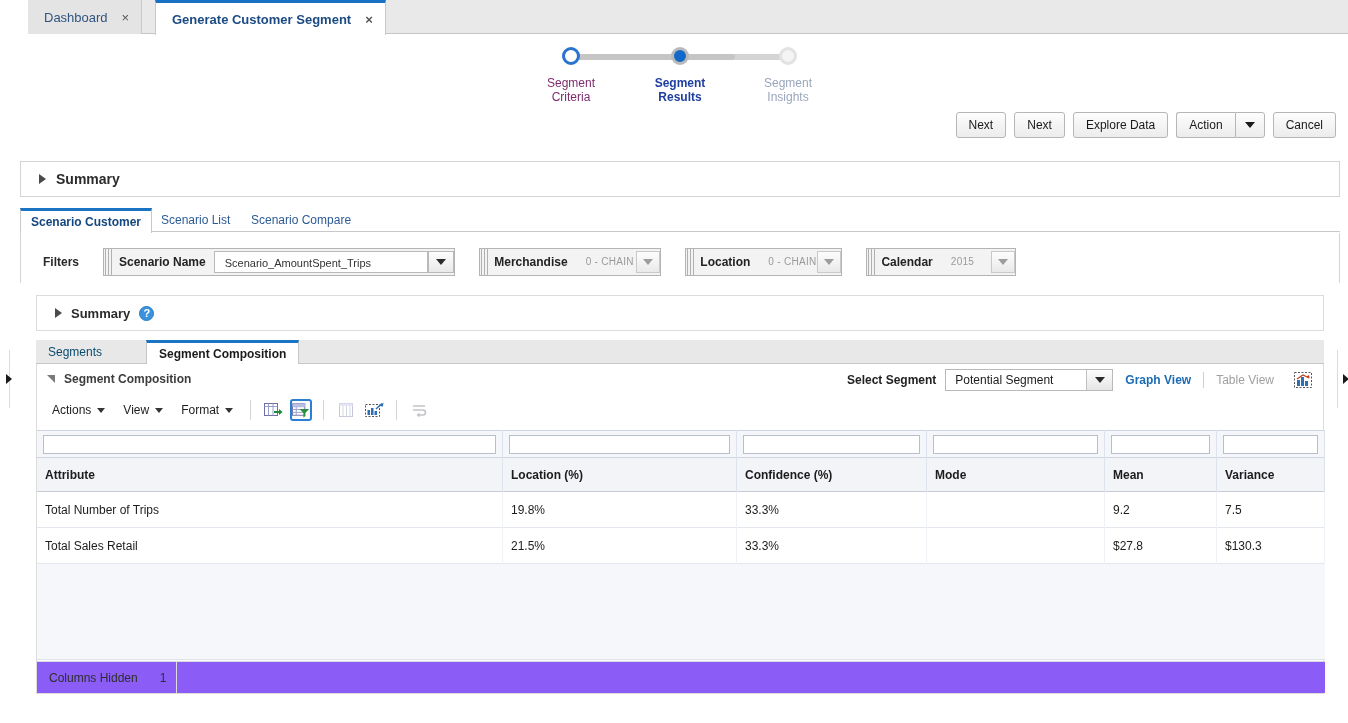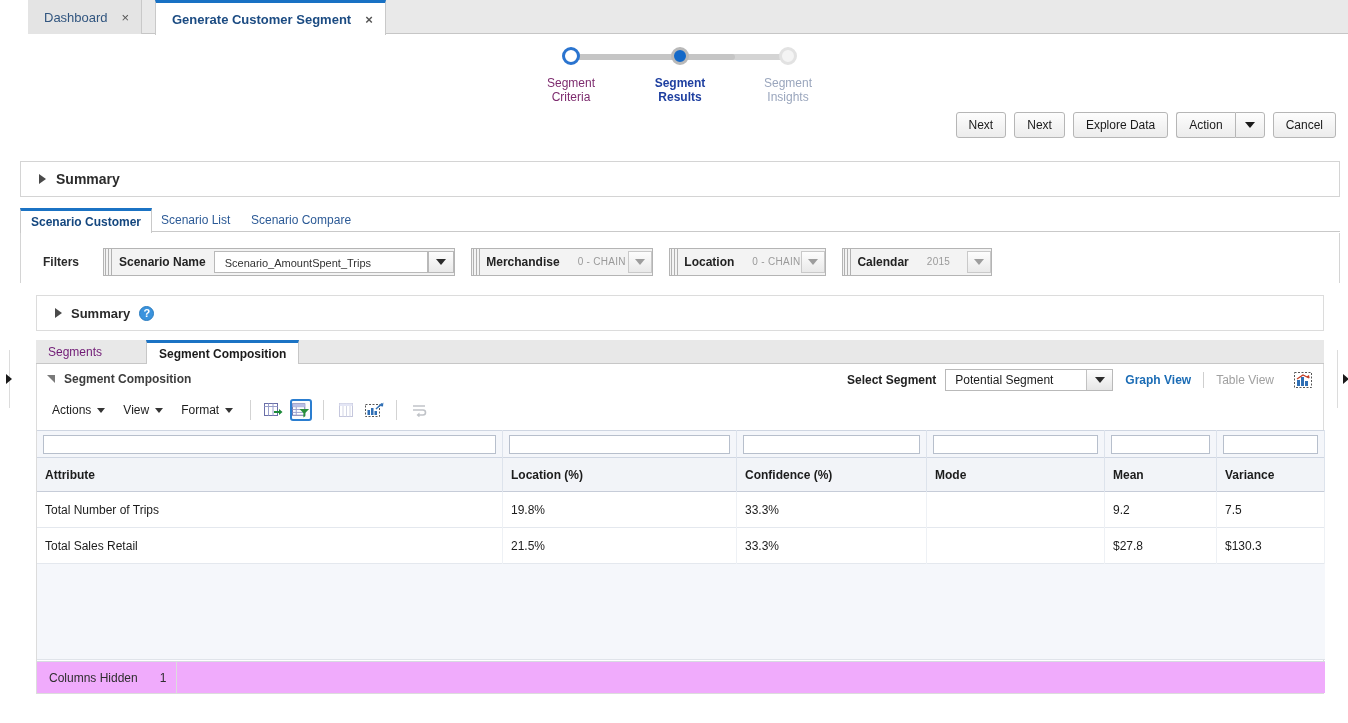--- a/index.html
+++ b/index.html
@@ -124,21 +124,21 @@
 
   
   .filters-wrap {
     position:absolute; left:20px; top:233px; width:1320px; height:50px;
     background:#fff; border-left:1px solid #d4d4d4; border-right:1px solid #d4d4d4;
   }
   .filters-row { position:absolute; left:18px; top:15px; display:flex; align-items:center; gap:12px; }
   .filters-label { font-size:12px; font-weight:bold; color:#2a2a2a; padding:0 12px 0 4px; }
   .filter-box {
     height:28px; display:flex; align-items:center;
-    border:1px solid #b4b4b4; background:#f3f3f3; margin-right:4px;
+    border:1px solid #b4b4b4; background:#f3f3f3; margin-right:12px;
   }
   .grip {
     width:9px; height:26px; margin:0 3px 0 1px;
     background: repeating-linear-gradient(90deg,#9b9b9b 0 1px,#f3f3f3 1px 3px);
     opacity:.75; cursor:move;
   }
   .filter-name { font-size:12px; font-weight:bold; color:#232323; padding:0 8px 0 2px; white-space:nowrap;}
   .filter-val {
     font-size:11px; color:#333; padding:0 10px; height:22px; line-height:22px;
     background:#fff; border:1px solid #b9b9b9; white-space:nowrap; overflow:hidden;
@@ -165,21 +165,21 @@
     display:flex;align-items:center;justify-content:center; cursor:pointer;
     border:1px solid #2a7cc0;
   }
 
   
   .tabs2 {
     position:absolute; left:36px; top:340px; width:1288px; height:24px;
     border-bottom:1px solid #c7c7c7; background:#e8e8e8;
   }
   .tabs2 .t {
-    position:absolute; top:0; height:24px; font-size:12px; color:#701a75;
+    position:absolute; top:0; height:24px; font-size:12px; color:#0c4a6e;
     display:flex; align-items:center; padding:0 12px; cursor:pointer;
   }
   .tabs2 .t.sel {
     background:#fff; font-weight:bold; color:#1b1b1b;
     border-top:3px solid #1b73c4; border-left:1px solid #c7c7c7; border-right:1px solid #c7c7c7;
     height:25px;
   }
   #t2-segments { left:0px; }
   #t2-comp { left:110px; }
 
@@ -226,21 +226,21 @@
     padding:0 8px; font-size:12px; font-weight:bold; color:#1c1c1c; cursor:pointer;
   }
   .tbl-row { display:flex; height:36px; background:#fff; border-bottom:1px solid #e4e8ee; }
   .tbl-row .cell { border-right:1px solid #eef1f5; height:36px; display:flex; align-items:center; padding:0 8px; font-size:12px; color:#1c1c1c; }
   .tbl-empty { height:96px; background:#f5f7fb; border-bottom:1px solid #e0e4ea; }
   .c0 { width:466px; } .c1 { width:234px; } .c2 { width:190px; }
   .c3 { width:178px; } .c4 { width:112px; } .c5 { width:108px; }
 
   .tbl-footer {
     position:absolute; left:0; bottom:0; width:1288px; height:32px;
-    background:#f0abfc; border-top:1px solid #d7dbe1; display:flex; align-items:center;
+    background:#8b5cf6; border-top:1px solid #d7dbe1; display:flex; align-items:center;
   }
   .ch-cell { height:32px; display:flex; align-items:center; padding:0 10px 0 12px; gap:22px; border-right:1px solid #dcdcdc; }
   .ch-label { font-size:12px; color:#2e2e2e; }
   .ch-count { font-size:12px; color:#2e2e2e; }
 
   
   .side-arrow { position:absolute; width:14px; height:34px; display:flex; align-items:center; justify-content:center; cursor:pointer; }
   .arrow-r { width:0;height:0;border-top:5px solid transparent;border-bottom:5px solid transparent;border-left:6px solid #1a1a1a; }
   .vline { position:absolute; width:1px; background:#dcdcdc; }
 </style>

